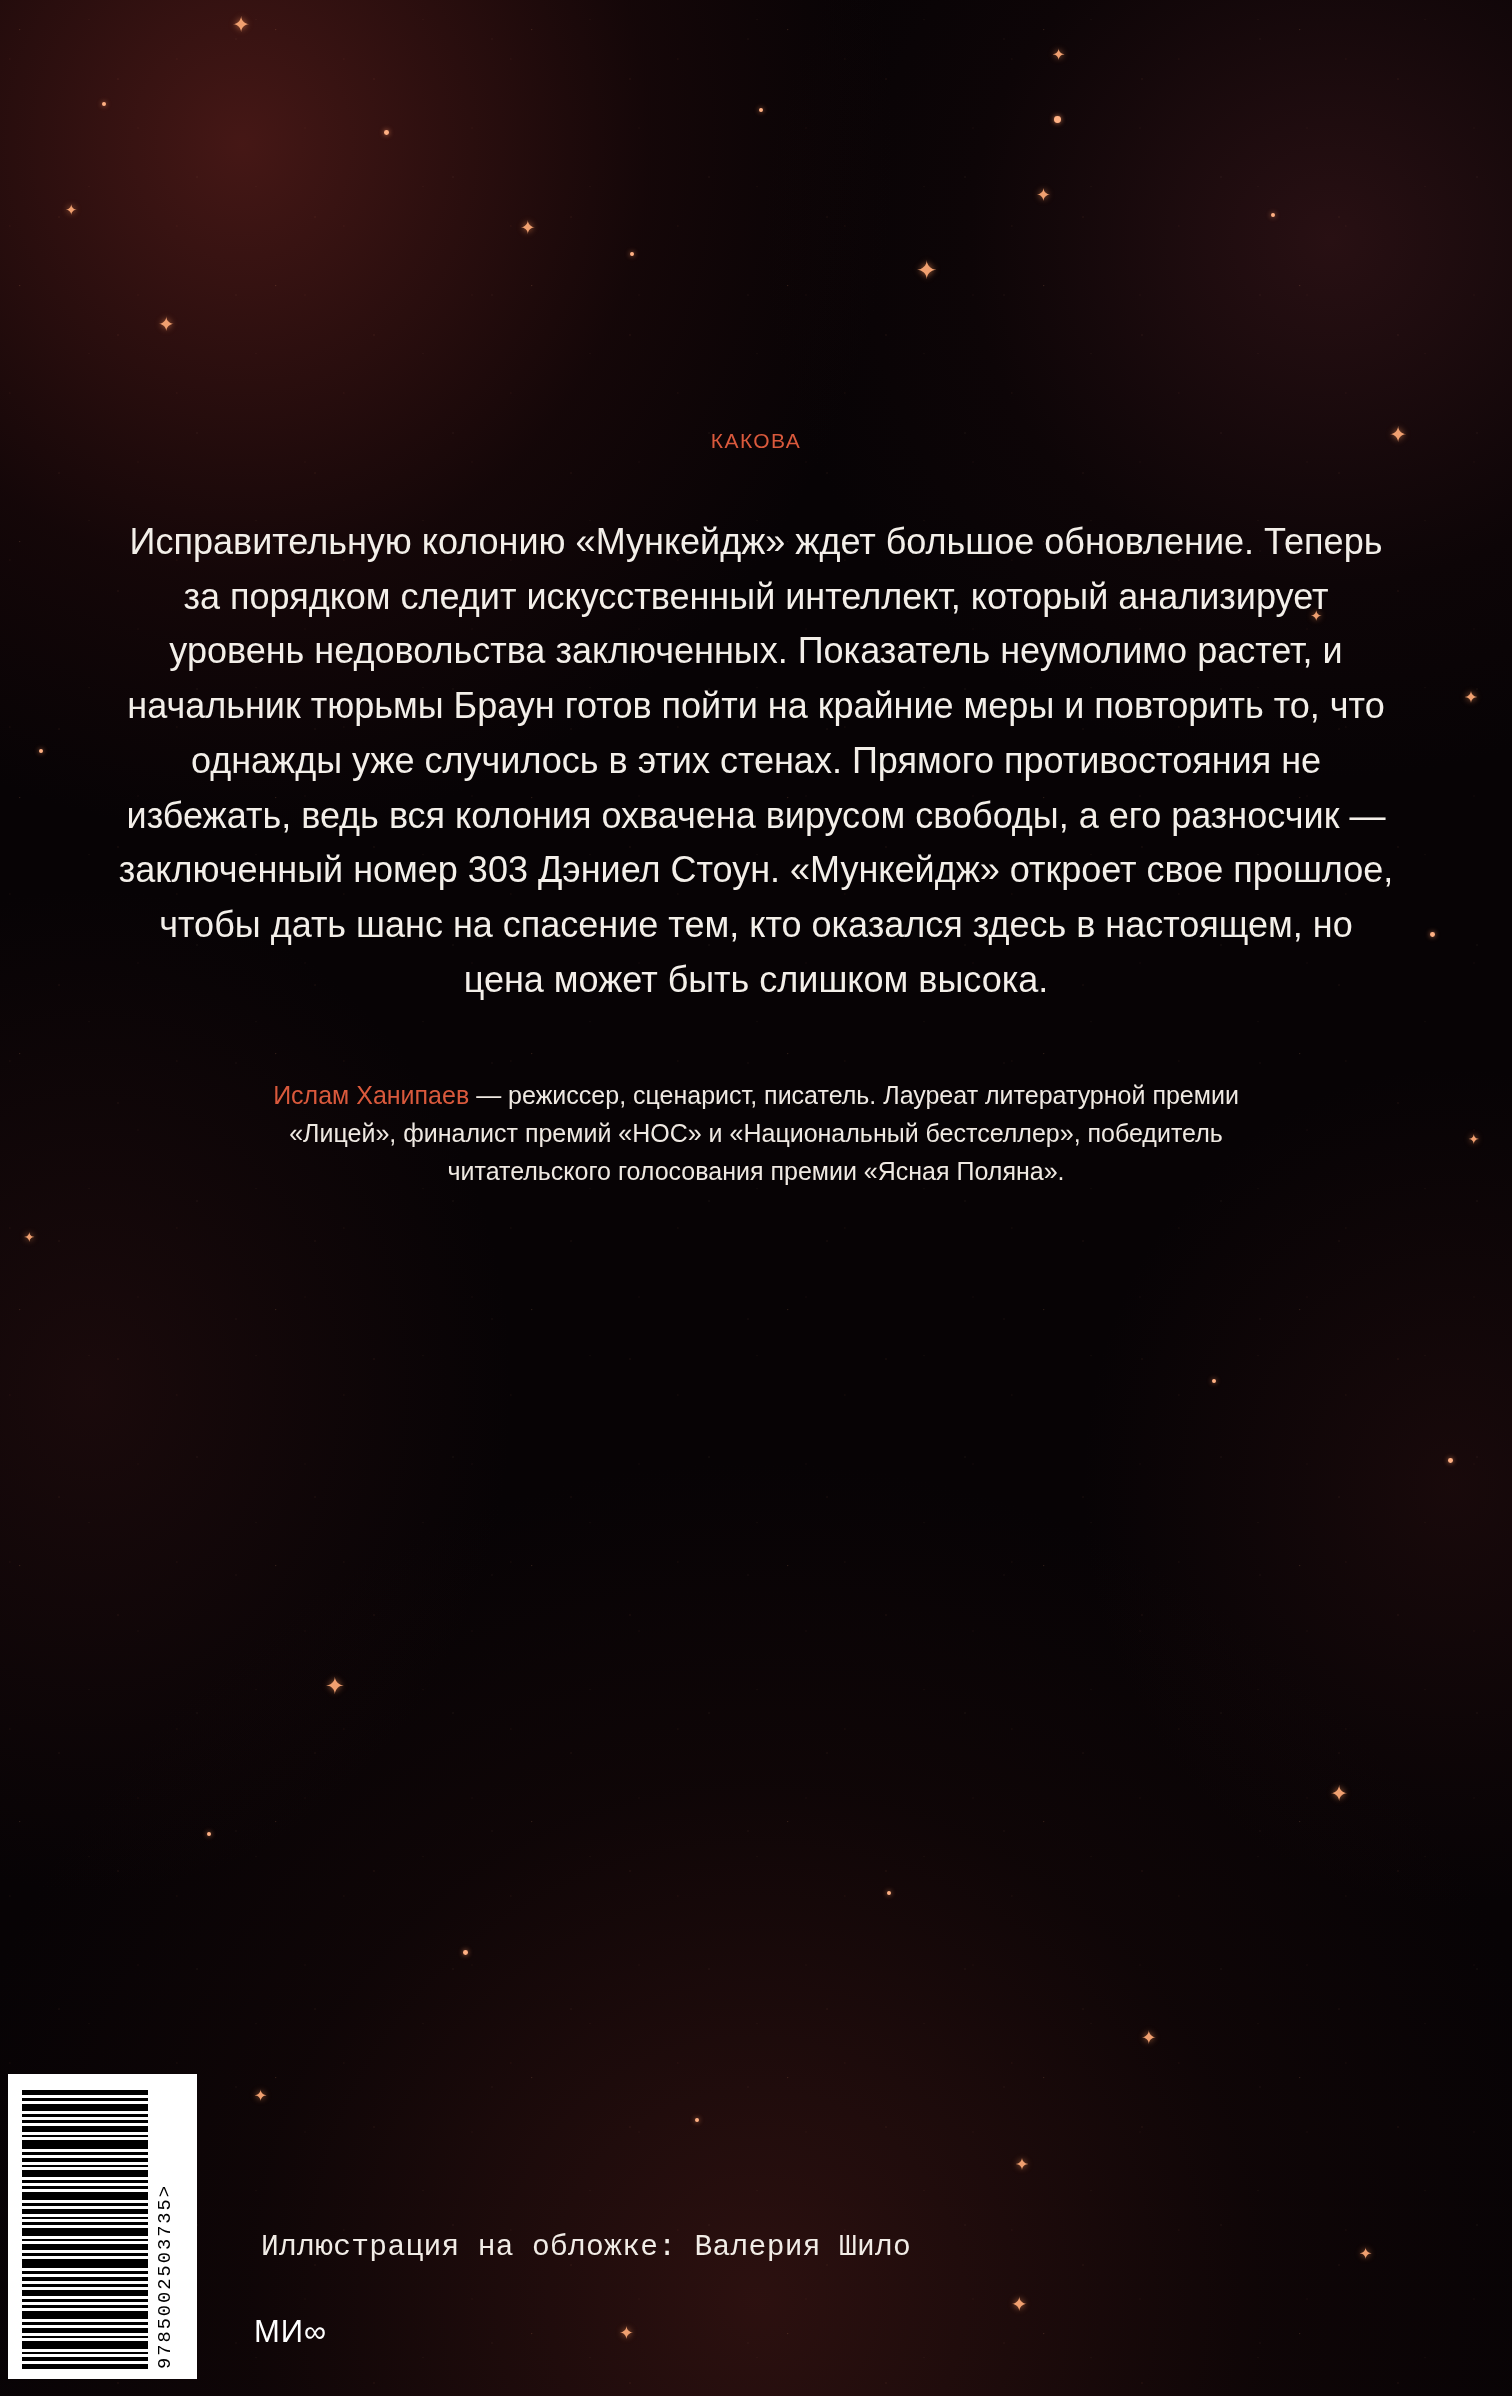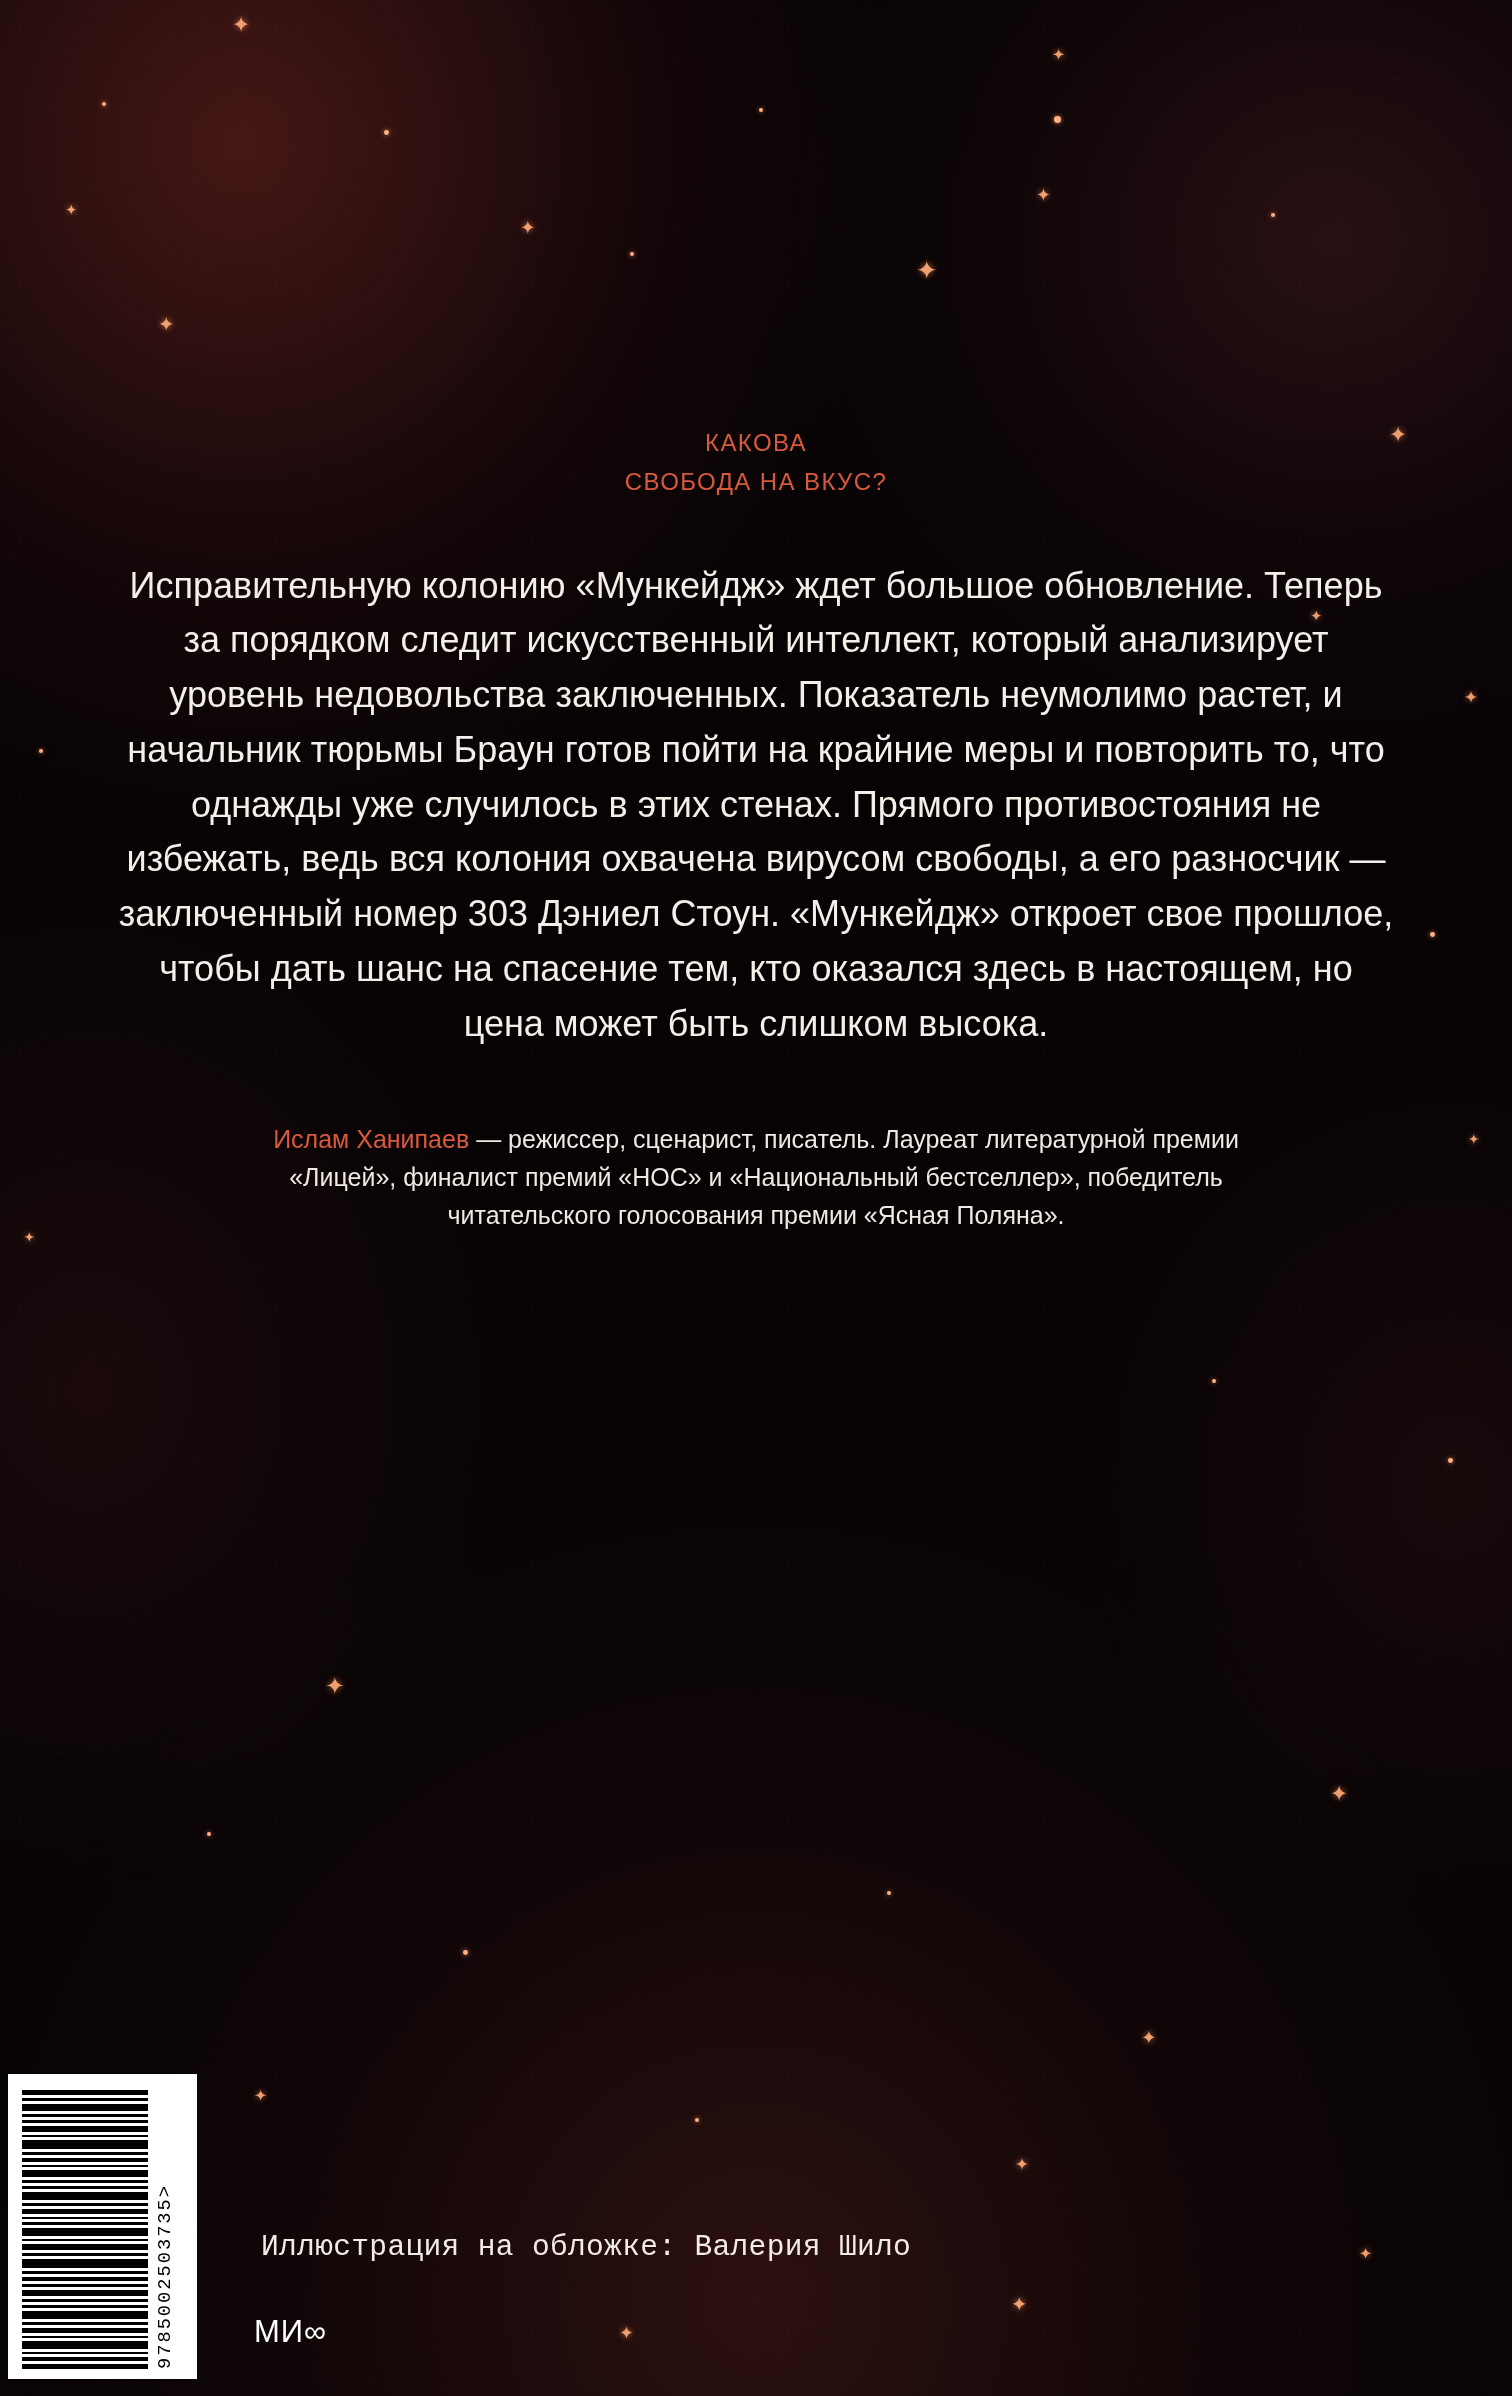--- a/index.html
+++ b/index.html
@@ -65,21 +65,21 @@
     position: absolute;
     left: 0;
     right: 0;
     top: 424px;
     text-align: center;
     padding: 0 118px;
     box-sizing: border-box;
   }
   .tagline {
     color: #d9593c;
-    font-size: 24px;
+    font-size: 21px;
     letter-spacing: 1.4px;
     line-height: 1.62;
     margin: 0 0 57px 0;
     font-weight: 400;
   }
   .tagline span { display: block; }
   .blurb {
     color: #f3efe9;
     font-size: 36px;
     line-height: 1.52;
@@ -195,21 +195,20 @@
   <div class="dot" style="left:1448px; top:1458px; width:4.9px; height:4.9px;"></div>
   <div class="dot" style="left:463px; top:1950px; width:4.9px; height:4.9px;"></div>
   <div class="dot" style="left:887px; top:1891px; width:3.9px; height:3.9px;"></div>
   <div class="dot" style="left:695px; top:2118px; width:3.9px; height:3.9px;"></div>
   <div class="dot" style="left:1212px; top:1379px; width:3.9px; height:3.9px;"></div>
   <div class="dot" style="left:207px; top:1832px; width:3.9px; height:3.9px;"></div>
 
   <div class="text-block">
     <div class="tagline">
       <span>КАКОВА</span>
-      <span>СВОБОДА НА ВКУС?</span>
     </div>
 
     <p class="blurb">Исправительную колонию «Мункейдж» ждет большое обновление. Теперь за порядком следит искусственный интеллект, который анализирует уровень недовольства заключенных. Показатель неумолимо растет, и начальник тюрьмы Браун готов пойти на крайние меры и повторить то, что однажды уже случилось в этих стенах. Прямого противостояния не избежать, ведь вся колония охвачена вирусом свободы, а его разносчик — заключенный номер 303 Дэниел Стоун. «Мункейдж» откроет свое прошлое, чтобы дать шанс на спасение тем, кто оказался здесь в настоящем, но цена может быть слишком высока.</p>
 
     <p class="bio"><span class="author">Ислам Ханипаев</span><span> — режиссер, сценарист, писатель. Лауреат литературной премии «Лицей», финалист премий «НОС» и «Национальный бестселлер», победитель читательского голосования премии «Ясная Поляна».</span></p>
   </div>
 
   <div class="barcode">
     <div class="bars">
       <div class="bar" style="height:5.9px"></div>

